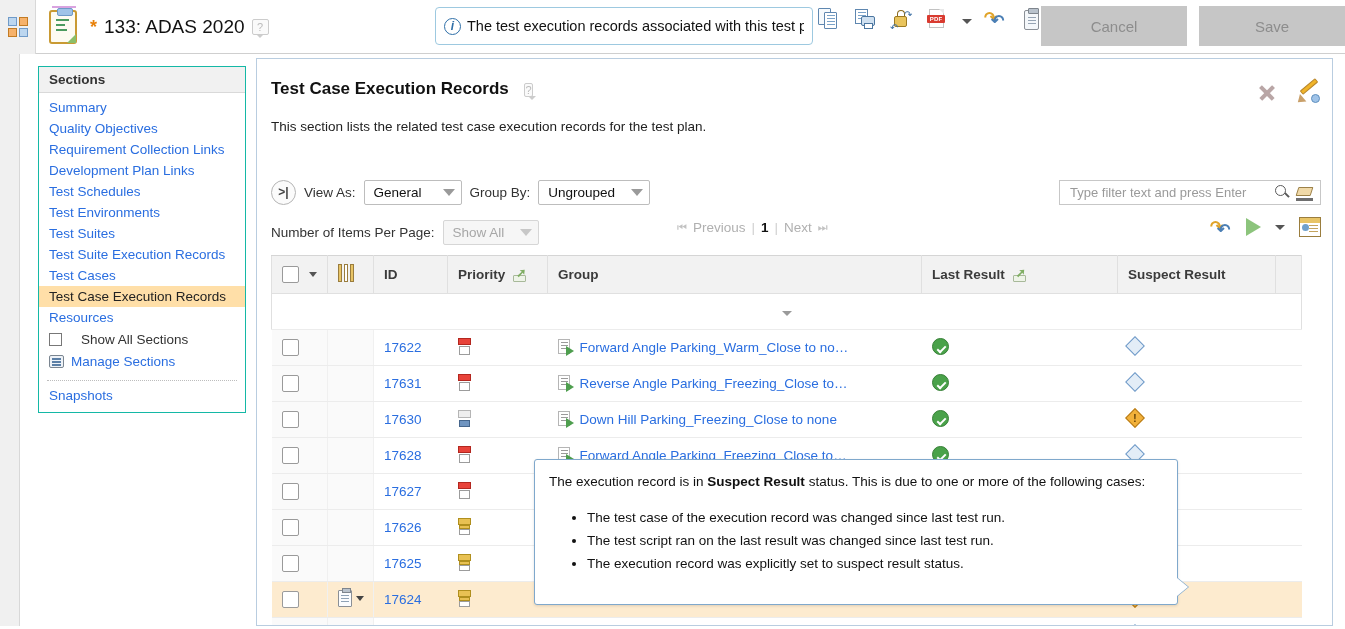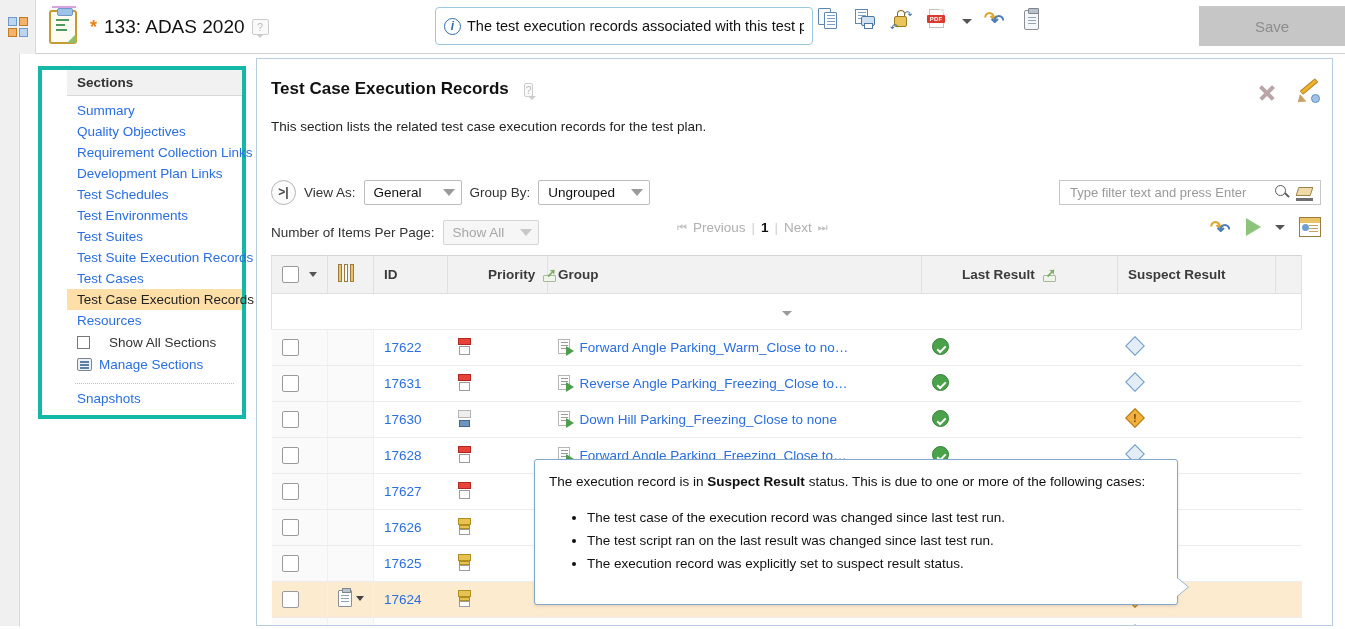--- a/index.html
+++ b/index.html
@@ -117,21 +117,21 @@
   }
   .btn-cancel { left: 1041px; width: 146px; }
   .btn-save { left: 1199px; width: 146px; }
 
   
   .leftrail { position:absolute; left:0; top:54px; width:20px; height:575px; background:#f0f0f0; border-right:1px solid #d8d8d8; }
 
   
   .sections {
     position:absolute; left: 38px; top: 66px; width: 208px;
-    border: 4px solid #14b8a6; background:#fff;padding-left:25px;
+    border: 1px solid #14b8a6; background:#fff;
   }
   .sections-hd {
     height: 26px; background:#f1f1f1; border-bottom:1px solid #d9d9d9;
     font-weight: bold; font-size: 13.5px; color:#333; padding: 5px 0 0 10px;
   }
   .sect-list { padding: 4px 0 6px 0; }
   .sect-item {
     padding: 3px 10px; font-size: 13.5px; color:#2a6ee0; cursor:pointer; white-space:nowrap;
   }
   .sect-item.selected { background:#ffdfa8; color:#222; }
@@ -257,21 +257,21 @@
   .ic-warn { display:inline-block; width:14px;height:14px; background:#f2b13a; border:1.3px solid #b4791a; transform: rotate(45deg); position:relative; }
   .ic-warn::after{ content:"!"; position:absolute; left:0; top:0; width:14px; height:14px; transform: rotate(-45deg);
                    color:#5c3b05; font-size:10px; font-weight:bold; text-align:center; line-height:14px; }
 
   .ic-ctx { display:inline-flex; align-items:center; gap:4px; cursor:pointer; }
   .ic-ctx .pad { width:14px;height:17px; border:1.3px solid #8a8f96; background:#fbfcfe; border-radius:1px; position:relative;}
   .ic-ctx .pad::before{content:"";position:absolute;left:3px;top:-3px;width:7px;height:3px;background:#b9c2cc;border:1px solid #7e858d;}
   .ic-ctx .pad i{position:absolute;left:2px;top:4px;width:8px;height:1.3px;background:#8fa2b6;box-shadow:0 3px 0 #8fa2b6,0 6px 0 #8fa2b6;}
   .ic-ctx .cr { width:0;height:0;border-left:4px solid transparent;border-right:4px solid transparent;border-top:5px solid #444; }
 
-  .th-sortable { display:inline-flex; align-items:center; gap:8px;margin-left:30px; }
+  .th-sortable { display:inline-flex; align-items:center; gap:8px; }
   .ic-srt { width:15px;height:14px; position:relative; display:inline-block;}
   .ic-srt .b1 { position:absolute; left:0; bottom:0; width:13px;height:7px;background:#eef4e8;border:1.2px solid #a8b99a;border-radius:1px;}
   .ic-srt .ar { position:absolute; left:3px; top:-1px; color:#7fae62; font-size:12px; font-weight:bold; line-height:12px;}
   .ic-cols { width:18px;height:18px; position:relative; display:inline-block; cursor:pointer;}
   .ic-cols .c { position:absolute; top:0; width:4px; height:18px; border:1px solid #9a7d3e; }
   .ic-cols .c1 { left:0; background:#e8c466; }
   .ic-cols .c2 { left:6px; background:#fff; }
   .ic-cols .c3 { left:12px; background:#e8c466; }
 
   
@@ -359,20 +359,21 @@
           <span class="a1">↷</span>
           <span class="a2">↶</span>
         </div>
       <div class="tbi ic-clip">
           <span class="cb">
             <i></i>
           </span>
         </div>
     </div>
 
+    <button class="btn-flat btn-cancel">Cancel</button>
     <button class="btn-flat btn-save">Save</button>
   </div>
 
   <div class="leftrail"></div>
   <div class="rightrail"></div>
   <div class="bottomrail"></div>
 
   <div class="sections">
     <div class="sections-hd">Sections</div>
     <div class="sect-list">

